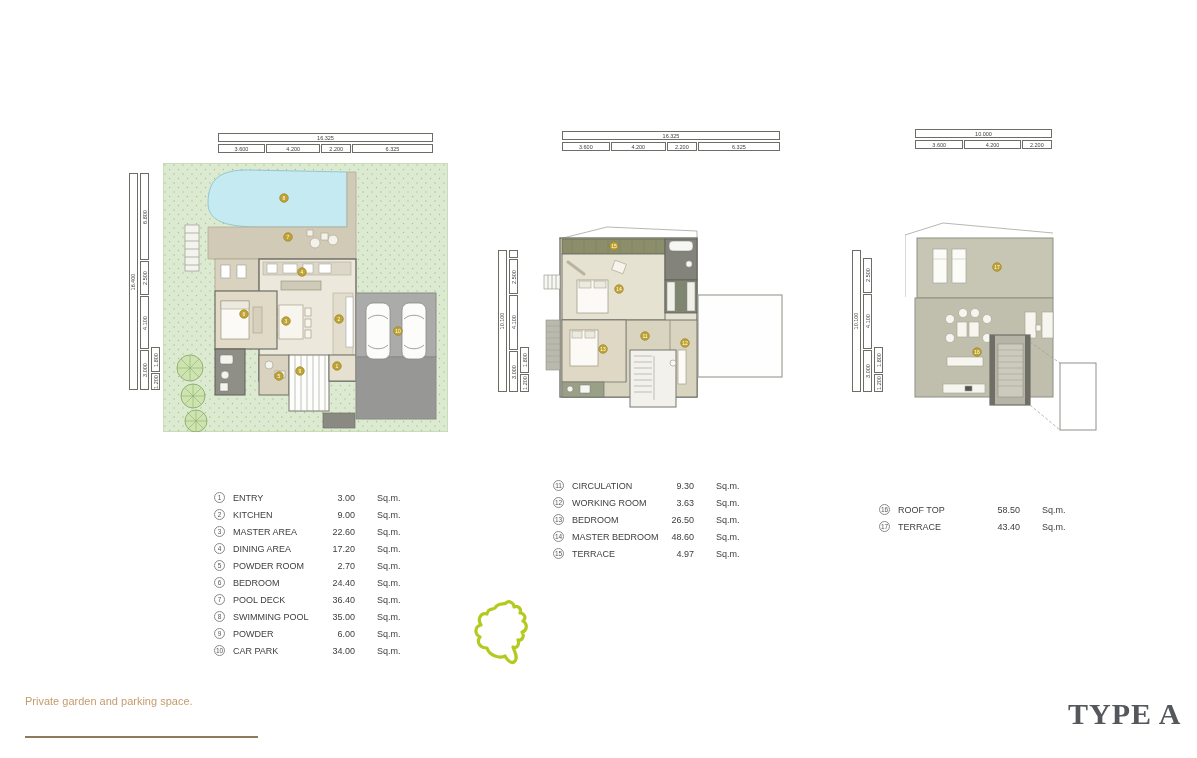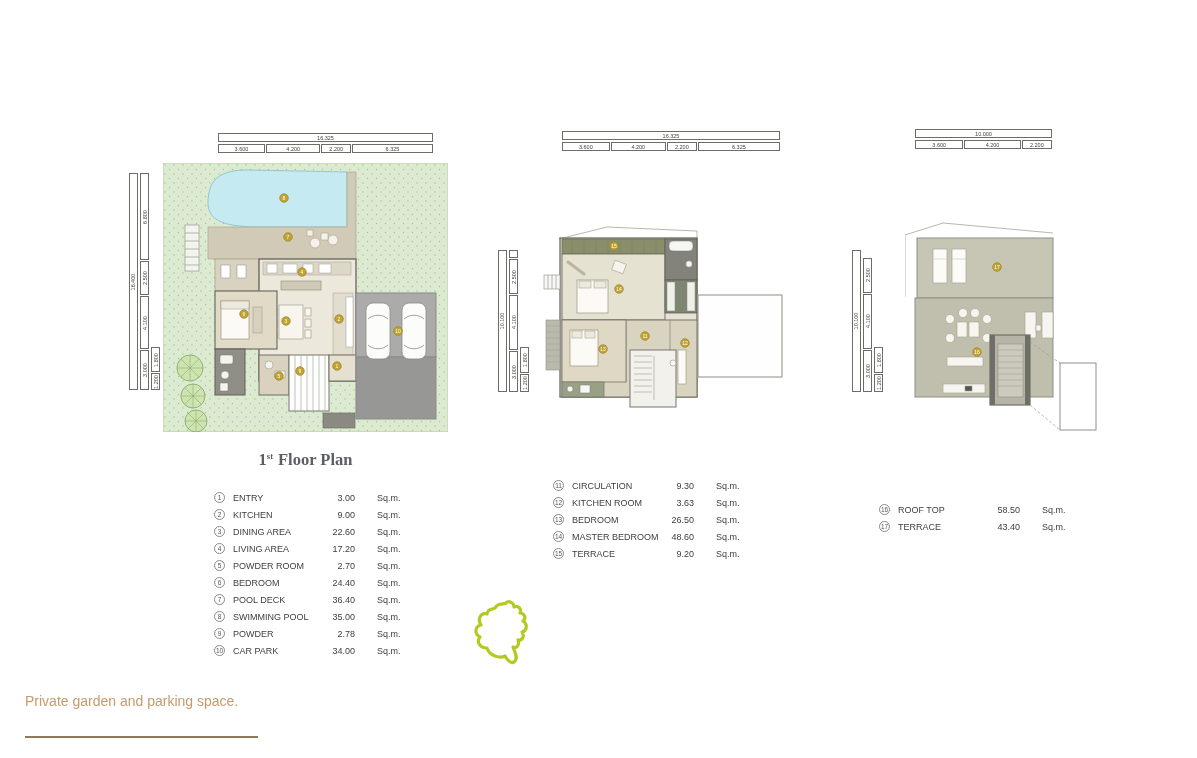--- a/index.html
+++ b/index.html
@@ -31,21 +31,21 @@
         display:flex;align-items:center;justify-content:center;flex:none;margin-right:8px;box-sizing:border-box;}
   .lname{width:88px;overflow:visible;}
   .lval{width:34px;text-align:right;}
   .lunit{margin-left:22px;}
 
   
   .plan{position:absolute;}
   .plan svg{display:block;}
 
   
-  .tagline{position:absolute;left:25px;top:693px;font-size:14px;line-height:17px;color:#c59b6d;}
+  .tagline{position:absolute;left:25px;top:693px;font-size:11px;line-height:17px;color:#c59b6d;}
   .tagline-rule{position:absolute;left:25px;top:736px;width:233px;height:2px;background:#8c7b5a;}
   .type-label{position:absolute;left:1068px;top:697px;font-family:"Liberation Serif","DejaVu Serif",serif;
               font-weight:bold;font-size:30px;letter-spacing:1px;color:#54575b;}
   .site-blob{position:absolute;left:471px;top:598px;}
 </style>
 </head>
 <body>
 
 <div id="canvas">
 
@@ -458,46 +458,43 @@
           <circle r="4.3" fill="#c0a433" stroke="#94791c" stroke-width="0.6"></circle>
           <text text-anchor="middle" dy="1.7" font-size="5" fill="#fffef2">17</text>
         </g>
       <g transform="translate(72,130)">
           <circle r="4.3" fill="#c0a433" stroke="#94791c" stroke-width="0.6"></circle>
           <text text-anchor="middle" dy="1.7" font-size="5" fill="#fffef2">16</text>
         </g>
     </svg>
   </div>
 
-  <div class="plan-title" style="left:163px;top:450px;width:285px">
-    <span>1</span><sup>st</sup><span class="trest">Floor Plan</span>
-  </div>
 
   <div class="legend" style="left:214px;top:489px">
     <div class="lrow">
         <span class="lnum">1</span>
         <span class="lname">ENTRY</span>
         <span class="lval">3.00</span>
         <span class="lunit">Sq.m.</span>
       </div>
     <div class="lrow">
         <span class="lnum">2</span>
         <span class="lname">KITCHEN</span>
         <span class="lval">9.00</span>
         <span class="lunit">Sq.m.</span>
       </div>
     <div class="lrow">
         <span class="lnum">3</span>
+        <span class="lname">MASTER AREA</span>
+        <span class="lval">22.60</span>
+        <span class="lunit">Sq.m.</span>
+      </div>
+    <div class="lrow">
+        <span class="lnum">4</span>
         <span class="lname">DINING AREA</span>
-        <span class="lval">22.60</span>
-        <span class="lunit">Sq.m.</span>
-      </div>
-    <div class="lrow">
-        <span class="lnum">4</span>
-        <span class="lname">LIVING AREA</span>
         <span class="lval">17.20</span>
         <span class="lunit">Sq.m.</span>
       </div>
     <div class="lrow">
         <span class="lnum">5</span>
         <span class="lname">POWDER ROOM</span>
         <span class="lval">2.70</span>
         <span class="lunit">Sq.m.</span>
       </div>
     <div class="lrow">
@@ -514,60 +511,60 @@
       </div>
     <div class="lrow">
         <span class="lnum">8</span>
         <span class="lname">SWIMMING POOL</span>
         <span class="lval">35.00</span>
         <span class="lunit">Sq.m.</span>
       </div>
     <div class="lrow">
         <span class="lnum">9</span>
         <span class="lname">POWDER</span>
-        <span class="lval">2.78</span>
+        <span class="lval">6.00</span>
         <span class="lunit">Sq.m.</span>
       </div>
     <div class="lrow">
         <span class="lnum">10</span>
         <span class="lname">CAR PARK</span>
         <span class="lval">34.00</span>
         <span class="lunit">Sq.m.</span>
       </div>
   </div>
 
   <div class="legend" style="left:553px;top:477px">
     <div class="lrow">
         <span class="lnum">11</span>
         <span class="lname">CIRCULATION</span>
         <span class="lval">9.30</span>
         <span class="lunit">Sq.m.</span>
       </div>
     <div class="lrow">
         <span class="lnum">12</span>
-        <span class="lname">KITCHEN ROOM</span>
+        <span class="lname">WORKING ROOM</span>
         <span class="lval">3.63</span>
         <span class="lunit">Sq.m.</span>
       </div>
     <div class="lrow">
         <span class="lnum">13</span>
         <span class="lname">BEDROOM</span>
         <span class="lval">26.50</span>
         <span class="lunit">Sq.m.</span>
       </div>
     <div class="lrow">
         <span class="lnum">14</span>
         <span class="lname">MASTER BEDROOM</span>
         <span class="lval">48.60</span>
         <span class="lunit">Sq.m.</span>
       </div>
     <div class="lrow">
         <span class="lnum">15</span>
         <span class="lname">TERRACE</span>
-        <span class="lval">9.20</span>
+        <span class="lval">4.97</span>
         <span class="lunit">Sq.m.</span>
       </div>
   </div>
 
   <div class="legend" style="left:879px;top:501px">
     <div class="lrow">
         <span class="lnum">16</span>
         <span class="lname">ROOF TOP</span>
         <span class="lval">58.50</span>
         <span class="lunit">Sq.m.</span>
@@ -581,14 +578,15 @@
   </div>
 
   <svg class="site-blob" width="64" height="74" viewBox="0 0 64 74">
     <path d="M24,10 C27,4 33,7 35,5 C38,2 43,5 43,9 C47,7 51,11 49,15 C53,15 56,20 52,23 C57,26 56,33 51,34 C54,38 51,43 47,42 C49,47 45,51 42,49 C44,55 47,59 44,63 C41,67 36,62 34,58 C28,61 18,57 16,50 C9,50 5,44 9,39 C3,36 4,28 10,27 C6,21 10,14 16,16 C17,10 21,12 24,10 Z" fill="none" stroke="#b4ca20" stroke-width="3.2" stroke-linejoin="round"></path>
   </svg>
 
   <div class="tagline">
     <div>Private garden and parking space.</div>
   </div>
   <div class="tagline-rule"></div>
+  <div class="type-label">TYPE A</div>
 
 </div>
 
 </body></html>

